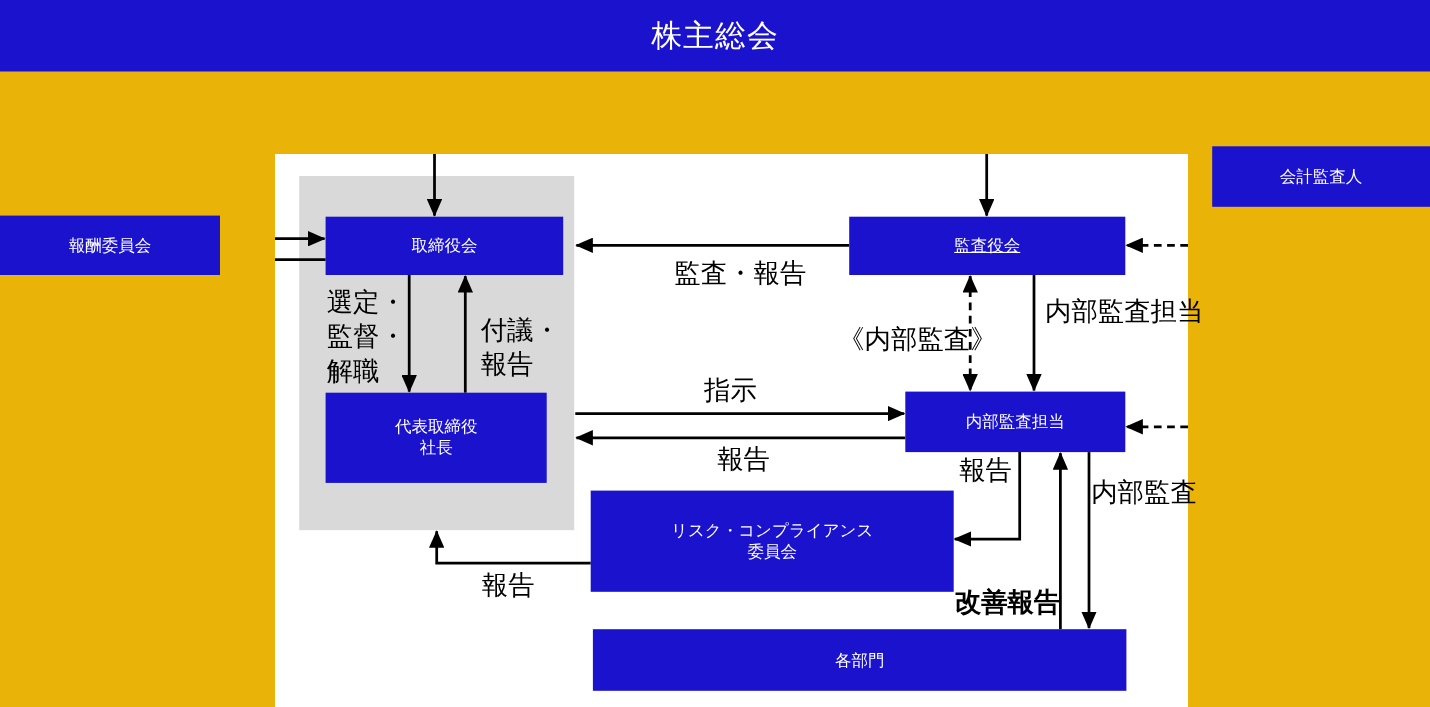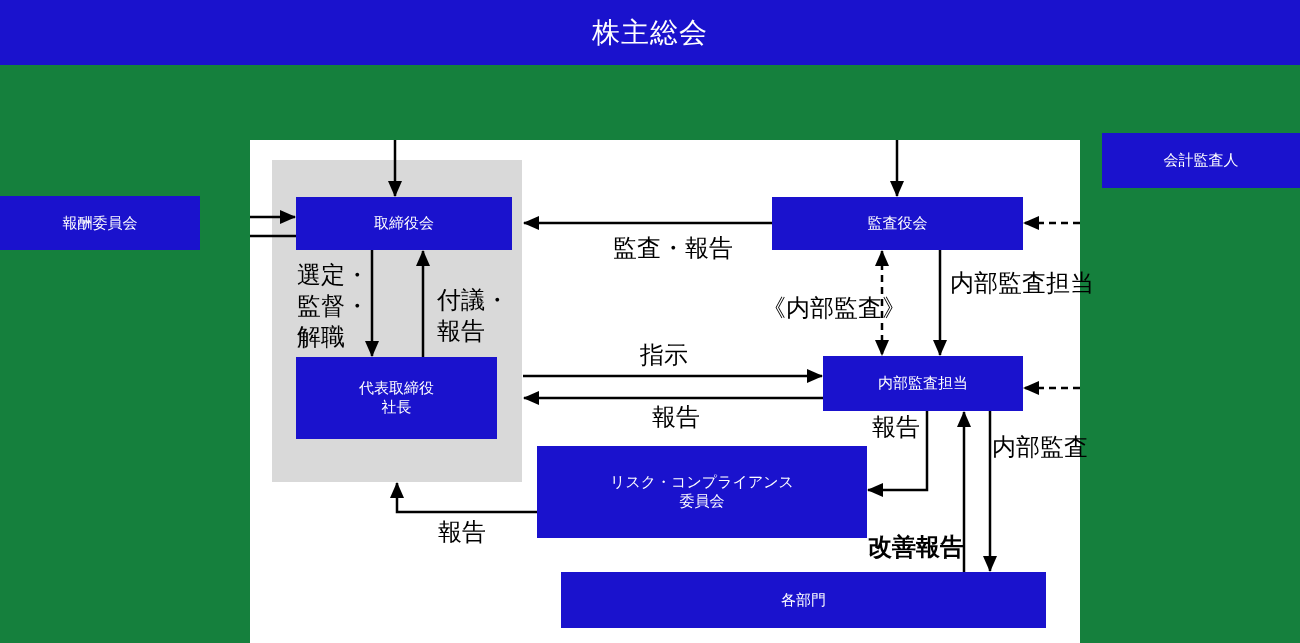--- a/index.html
+++ b/index.html
@@ -1,17 +1,17 @@
 <!DOCTYPE html>
 <html><head>
 <meta charset="utf-8">
 <style>
   html,body{margin:0;padding:0;background:#000;}
   #stage{
-    position:relative;width:1300px;height:643px;background:#15803d;overflow:hidden;
+    position:relative;width:1300px;height:643px;background:#eab308;overflow:hidden;
     font-family:"DejaVu Sans","Liberation Sans",sans-serif;
   }
   .abs{position:absolute;}
   #title-bar{
     left:0;top:0;width:1300px;height:65px;background:#1A12CD;color:#fff;
     display:flex;align-items:center;justify-content:center;
     font-size:28px;letter-spacing:1px;z-index:6;
   }
   #canvas{left:250px;top:140px;width:830px;height:503px;background:#fff;z-index:1;}
   #exec-group{left:272px;top:160px;width:250px;height:322px;background:#D9D9D9;z-index:2;}
@@ -20,24 +20,24 @@
     background:#1A12CD;color:#fff;display:flex;flex-direction:column;
     align-items:center;justify-content:center;font-size:15px;line-height:1.25;
     z-index:4;text-align:center;
   }
   .edge-label{
     color:#000;font-size:24px;line-height:1.3;z-index:4;white-space:pre-line;
   }
   
   #box-board{left:296px;top:197px;width:216px;height:53px;}
   #box-president{left:296px;top:357px;width:201px;height:82px;}
-  #box-audit-board{left:772px;top:197px;width:251px;height:53px;}
+  #box-audit-board{left:772px;top:197px;width:251px;height:53px;text-decoration:underline;}
   #box-internal-audit{left:823px;top:356px;width:200px;height:55px;}
   #box-risk{left:537px;top:446px;width:330px;height:92px;}
-  #box-departments{left:561px;top:572px;width:485px;height:56px;}
+  #box-departments{left:539px;top:572px;width:485px;height:56px;}
   #box-compensation{left:0;top:196px;width:200px;height:54px;z-index:6;}
   #box-accounting{left:1102px;top:133px;width:198px;height:55px;z-index:6;}
 </style>
 </head>
 <body>
 
 <div id="stage">
 
   <div class="abs" id="canvas"></div>
 

